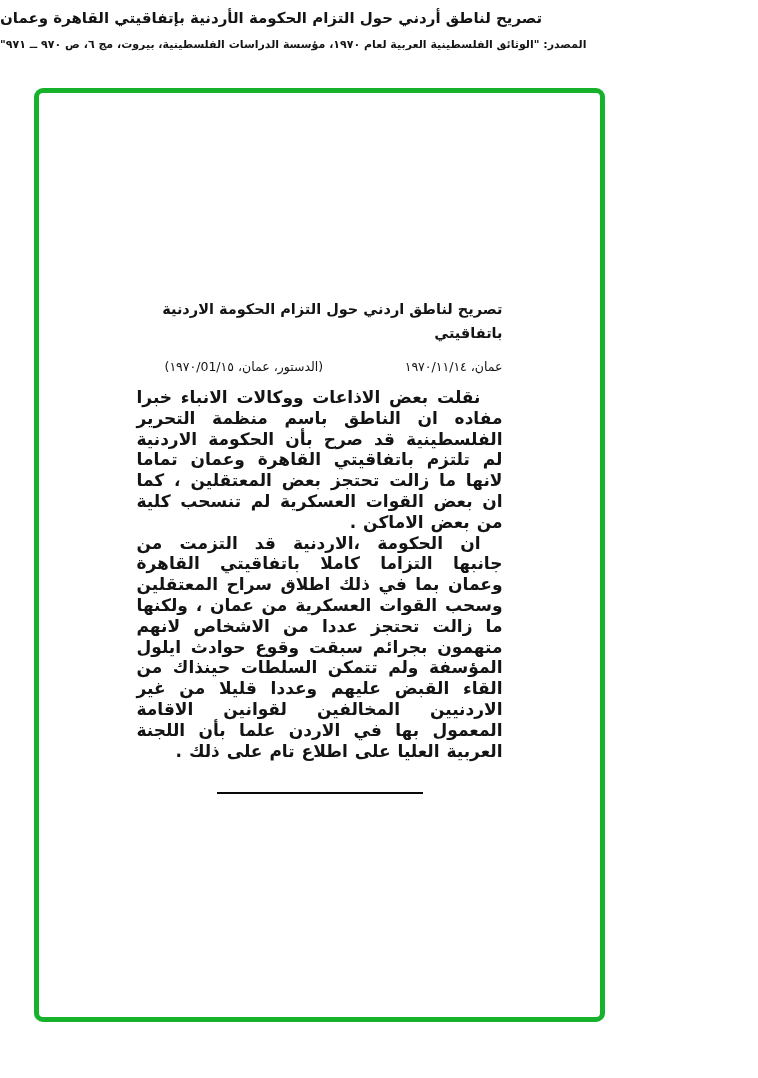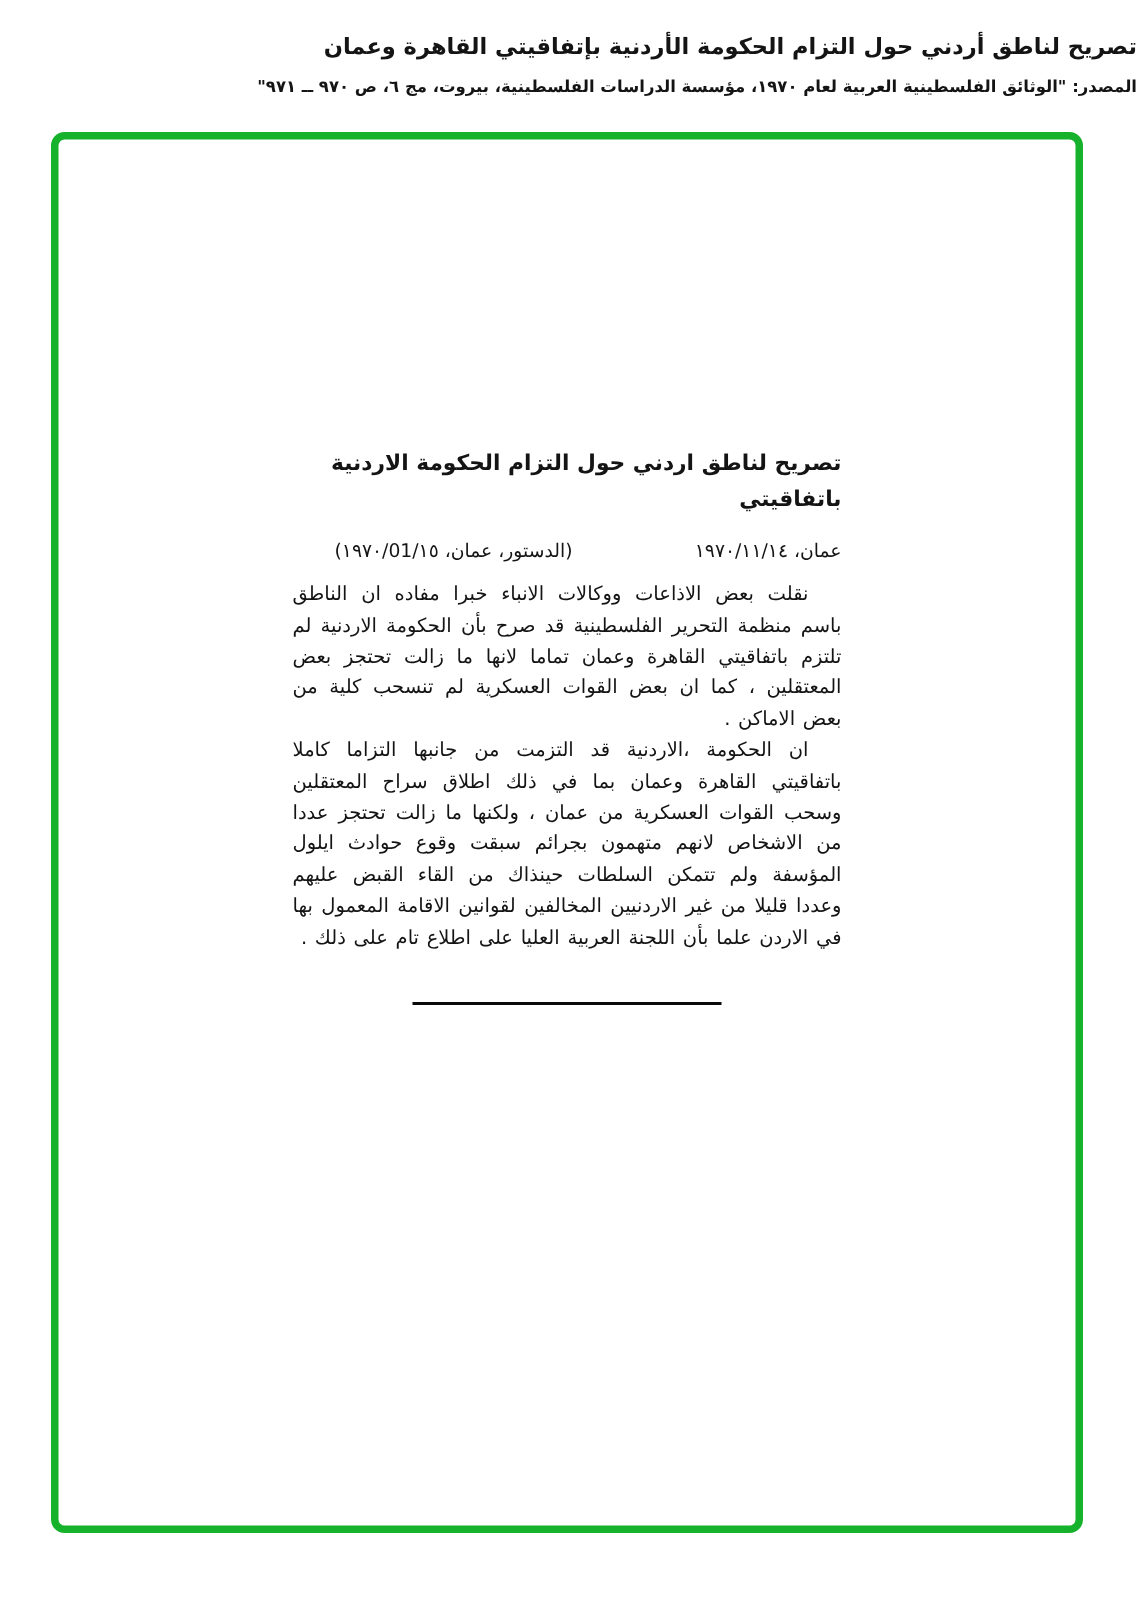--- a/index.html
+++ b/index.html
@@ -9,42 +9,42 @@
     font-family: "DejaVu Sans", sans-serif;
     color: #141414;
     position: relative;
     overflow: hidden;
   }
   .canvas { position: absolute; inset: 0; }
 
   
   .page-header {
     position: absolute;
-    top: 20px; left: 0; width: 100%;
-    text-align: right;
+    top: 7px; left: 0; width: 100%;
+    text-align: left;
     direction: rtl;
   }
   .hdr-title {
     font-size: 15px;
     font-weight: bold;
     line-height: 22px;
     letter-spacing: 0.2px;
   }
   .hdr-source {
     font-size: 11px;
     font-weight: bold;
     margin-top: 9px;
     line-height: 14px;
   }
 
   
   .doc-frame {
     position: absolute;
     left: 34px; top: 88px;
-    width: 688px; height: 934px;
+    width: 571px; height: 934px;
     box-sizing: border-box;
     border: 5px solid var(--accent-green, #17b22c);
     border-radius: 9px;
     background: #ffffff;
   }
 
   .doc-content {
     width: 366px;
     margin: 204px auto 0 auto;
     direction: rtl;
@@ -66,22 +66,22 @@
     margin-top: 14px;
     padding-left: 28px;
     font-size: 12.5px;
     line-height: 16px;
     font-weight: normal;
   }
 
   .body-block { margin-top: 12px; }
   .para {
     margin: 0;
-    font-size: 13px;
-    font-weight: normal;
+    font-size: 17px;
+    font-weight: bold;
     line-height: 20.8px;
     text-align: justify;
     text-indent: 22px;
     word-spacing: 1px;
   }
 
   .divider {
     width: 206px;
     height: 0;
     border-top: 2px solid #0a0a0a;

